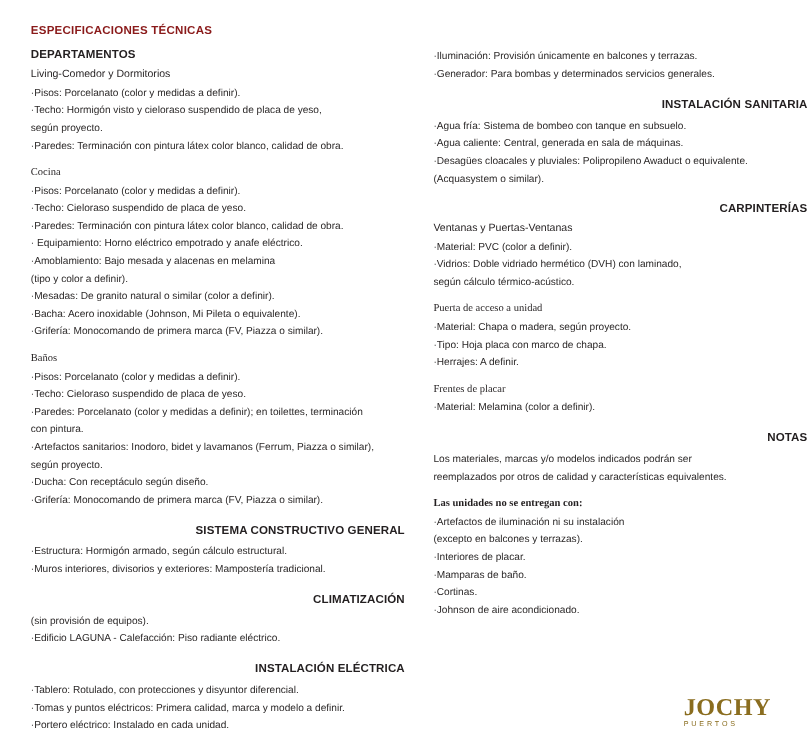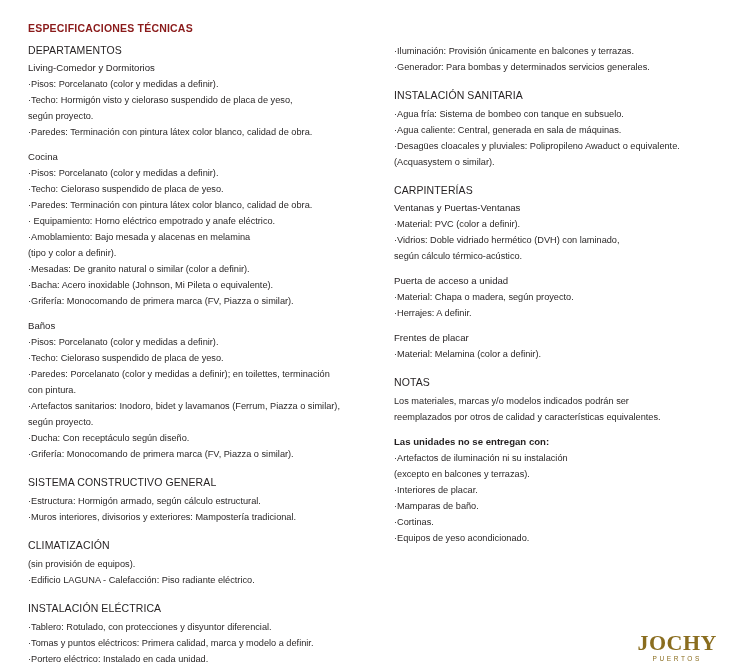--- a/index.html
+++ b/index.html
@@ -35,54 +35,55 @@
   }
   .col {
     width: 340px;
     flex: 0 0 340px;
   }
   .col.right {
     padding-top: 0px;
   }
   h2.section {
     font-size: 10.5px;
-    font-weight: normal;
+    font-weight: bold;
     color: #231f20;
     margin: 0 0 6px 0;
     letter-spacing: 0.1px;
   }
   h2.section.spaced {
     margin-top: 14px;
+    text-align: right;
   }
   h3.sub {
     font-size: 9.6px;
     font-weight: normal;
     color: #231f20;
     margin: 0 0 4px 0;
   }
   h3.sub.spaced {
     margin-top: 11px;
+    font-family: Liberation Serif, serif;
   }
   h3.sub.bold {
     font-weight: bold;
   }
   p.line {
     font-size: 9.2px;
     line-height: 15px;
     margin: 0 0 1px 0;
     color: #2b2828;
   }
   p.line.gap {
     margin-bottom: 5px;
   }
   .logo {
     position: absolute;
-    right: 18px;
+    right: 34px;
     bottom: 8px;
-    text-align: center;
     line-height: 1;
   }
   .logo .word {
     font-family: "Liberation Serif", serif;
     font-size: 22px;
     font-weight: bold;
     color: #8a6d1f;
     letter-spacing: 0.5px;
   }
   .logo .sub {
@@ -160,36 +161,37 @@
 
       <h2 class="section spaced">CARPINTERÍAS</h2>
 
       <h3 class="sub">Ventanas y Puertas-Ventanas</h3>
       <p class="line">·Material: PVC (color a definir).</p>
       <p class="line">·Vidrios: Doble vidriado hermético (DVH) con laminado,</p>
       <p class="line">según cálculo  térmico-acústico.</p>
 
       <h3 class="sub spaced">Puerta de acceso a unidad</h3>
       <p class="line">·Material: Chapa o madera, según proyecto.</p>
+      <p class="line">·Tipo: Hoja placa con marco de chapa.</p>
       <p class="line">·Herrajes: A definir.</p>
 
       <h3 class="sub spaced">Frentes de placar</h3>
       <p class="line gap">·Material: Melamina (color a definir).</p>
 
       <h2 class="section spaced">NOTAS</h2>
       <p class="line">Los materiales, marcas y/o modelos indicados podrán ser</p>
       <p class="line gap">reemplazados por otros de calidad y características equivalentes.</p>
 
       <h3 class="sub bold spaced">Las unidades no se entregan con:</h3>
       <p class="line">·Artefactos de iluminación ni su instalación</p>
       <p class="line">(excepto en balcones y terrazas).</p>
       <p class="line">·Interiores de placar.</p>
       <p class="line">·Mamparas de baño.</p>
       <p class="line">·Cortinas.</p>
-      <p class="line">·Equipos de yeso acondicionado.</p>
+      <p class="line">·Johnson de aire acondicionado.</p>
 
     </div>
   </div>
 
   <div class="logo">
     <div class="word">JOCHY</div>
     <div class="sub">PUERTOS</div>
   </div>
 
 </div>

